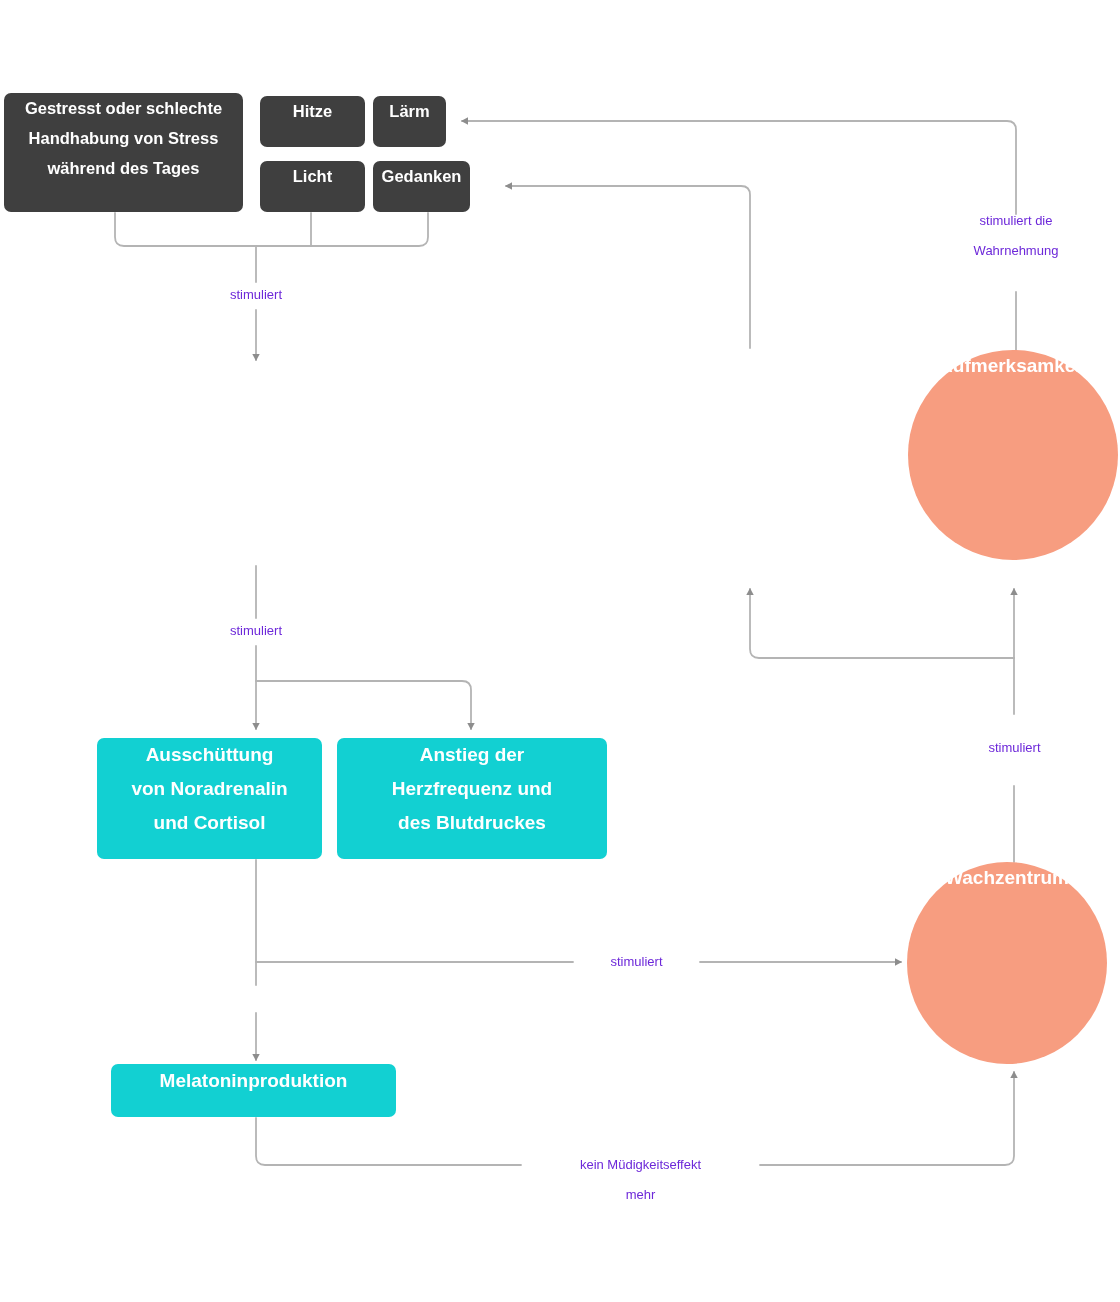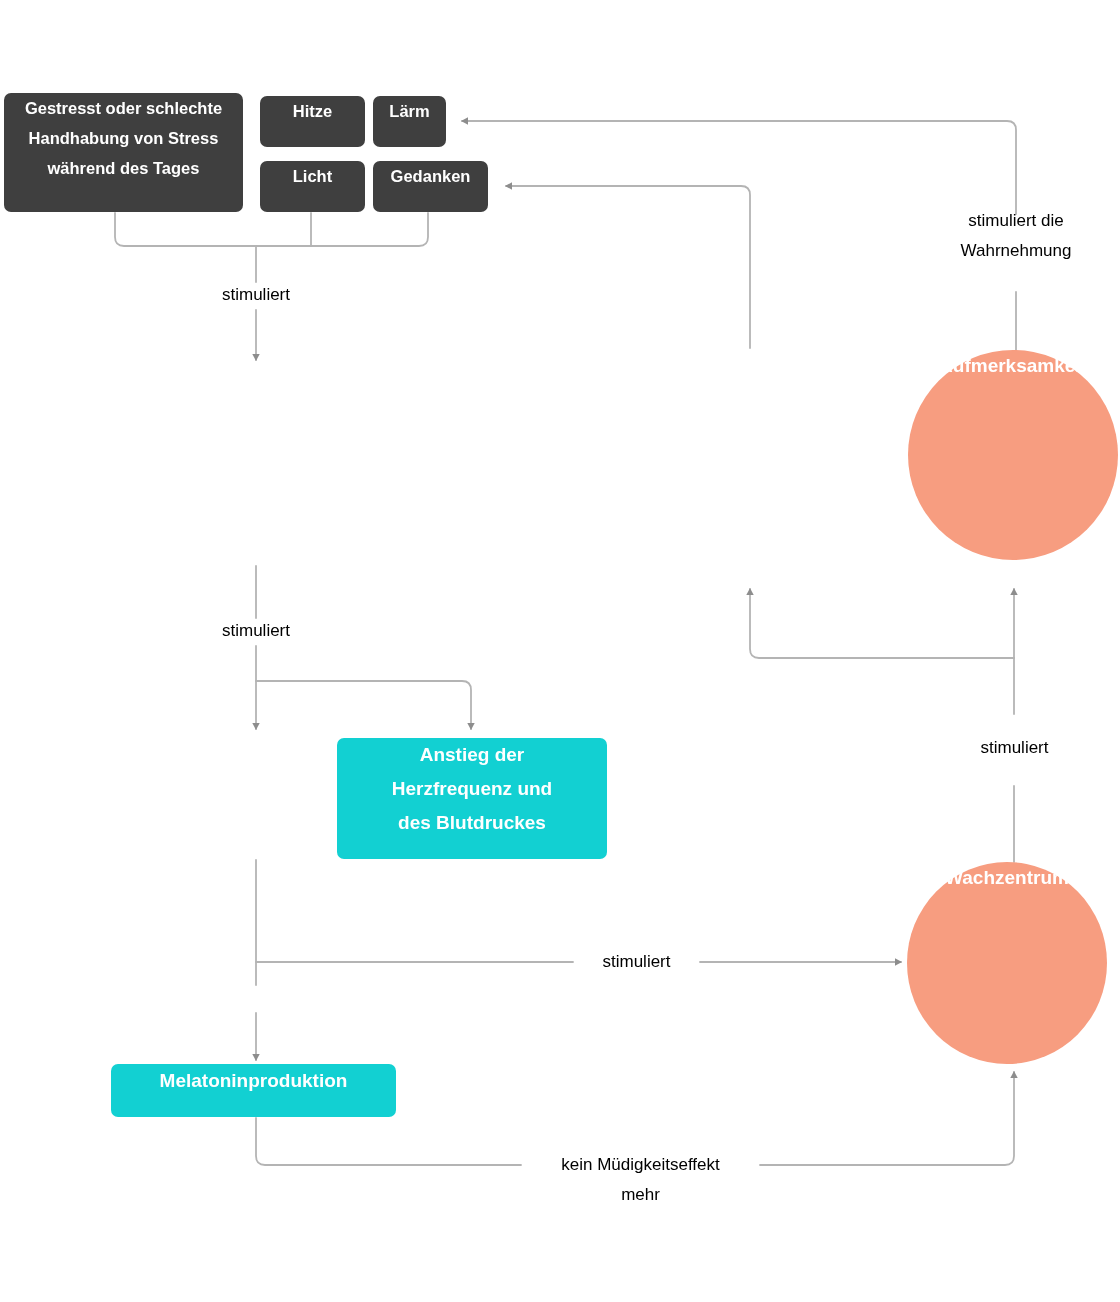--- a/index.html
+++ b/index.html
@@ -7,21 +7,21 @@
   #stage{position:relative;width:1120px;height:1302px;background:#ffffff;overflow:hidden;}
   svg#wires{position:absolute;left:0;top:0;width:1120px;height:1302px;}
 
   .node{position:absolute;box-sizing:border-box;display:flex;align-items:flex-start;
         justify-content:center;text-align:center;color:#ffffff;font-weight:bold;}
 
   .dark{background:#3f3f3f;border-radius:7px;font-size:16.5px;line-height:30px;}
   .teal{background:#12d0d2;border-radius:7px;font-size:19px;line-height:34px;}
   .circle{background:#f79d80;border-radius:50%;font-size:19px;line-height:31px;}
 
-  .edge-label{position:absolute;color:#000000;font-weight:normal;font-size:17px;
+  .edge-label{position:absolute;color:#6d28d9;font-weight:normal;font-size:13px;
               line-height:30px;text-align:center;white-space:pre-line;}
 </style>
 </head>
 <body>
 
 <div id="stage">
 
   <svg id="wires" viewBox="0 0 1120 1302" xmlns="http://www.w3.org/2000/svg">
     <defs>
       <marker id="ah" markerWidth="9" markerHeight="9" refX="6.4" refY="4.5" orient="auto" markerUnits="userSpaceOnUse">
@@ -72,34 +72,39 @@
   </div>
 
   <div class="node dark" style="left:373px;top:96px;width:73px;height:51px;">
     <span>Lärm</span>
   </div>
 
   <div class="node dark" style="left:260px;top:161px;width:105px;height:51px;">
     <span>Licht</span>
   </div>
 
-  <div class="node dark" style="left:373px;top:161px;width:115px;height:51px;">
+  <div class="node dark" style="left:373px;top:161px;width:97px;height:51px;">
     <span>Gedanken</span>
   </div>
 
 
 
   <div class="node circle" style="left:908px;top:350px;width:210px;height:210px;">
     <span>Aufmerksamkeit</span>
   </div>
 
   <div class="node circle" style="left:907px;top:862px;width:200px;height:202px;">
     <span>Wachzentrum</span>
   </div>
 
+  <div class="node teal" style="left:97px;top:738px;width:225px;height:121px;">
+    <span style="white-space:pre-line;">Ausschüttung
+von Noradrenalin
+und Cortisol</span>
+  </div>
 
   <div class="node teal" style="left:337px;top:738px;width:270px;height:121px;">
     <span style="white-space:pre-line;">Anstieg der
 Herzfrequenz und
 des Blutdruckes</span>
   </div>
 
   <div class="node teal" style="left:111px;top:1064px;width:285px;height:53px;">
     <span>Melatoninproduktion</span>
   </div>

